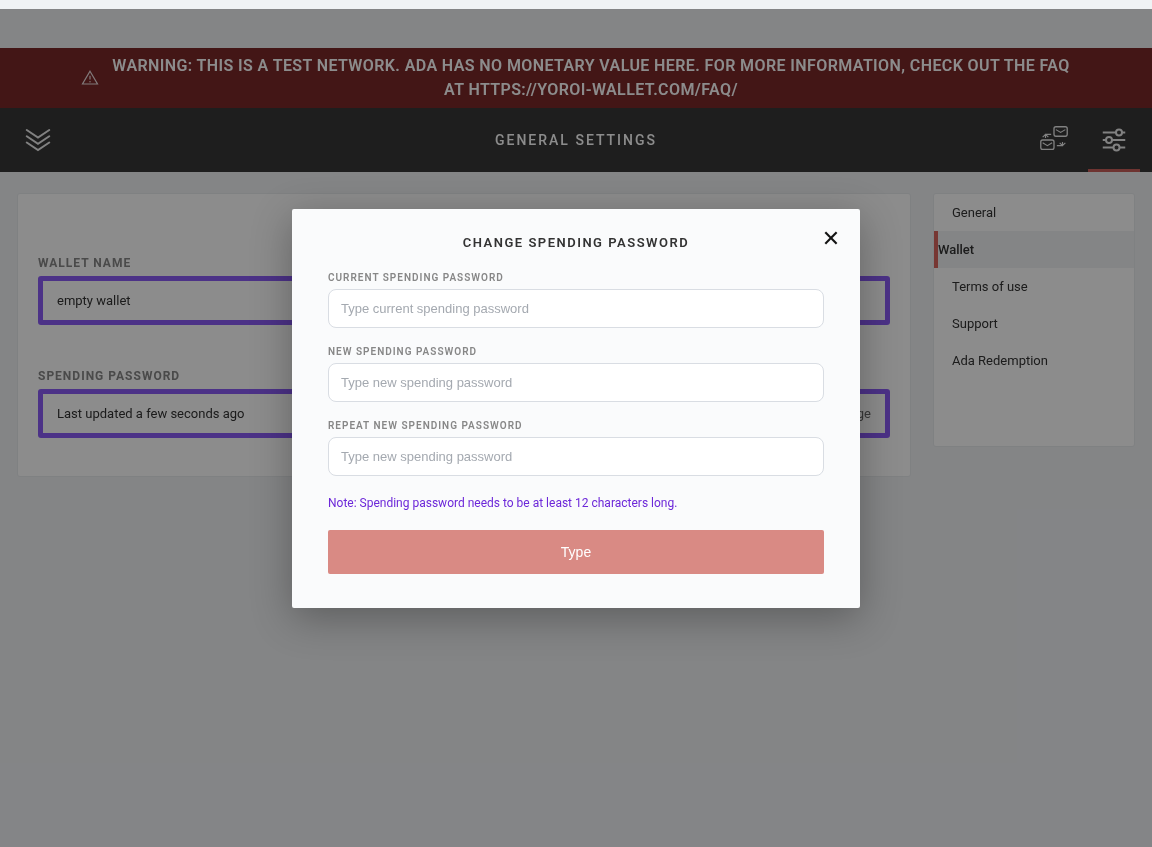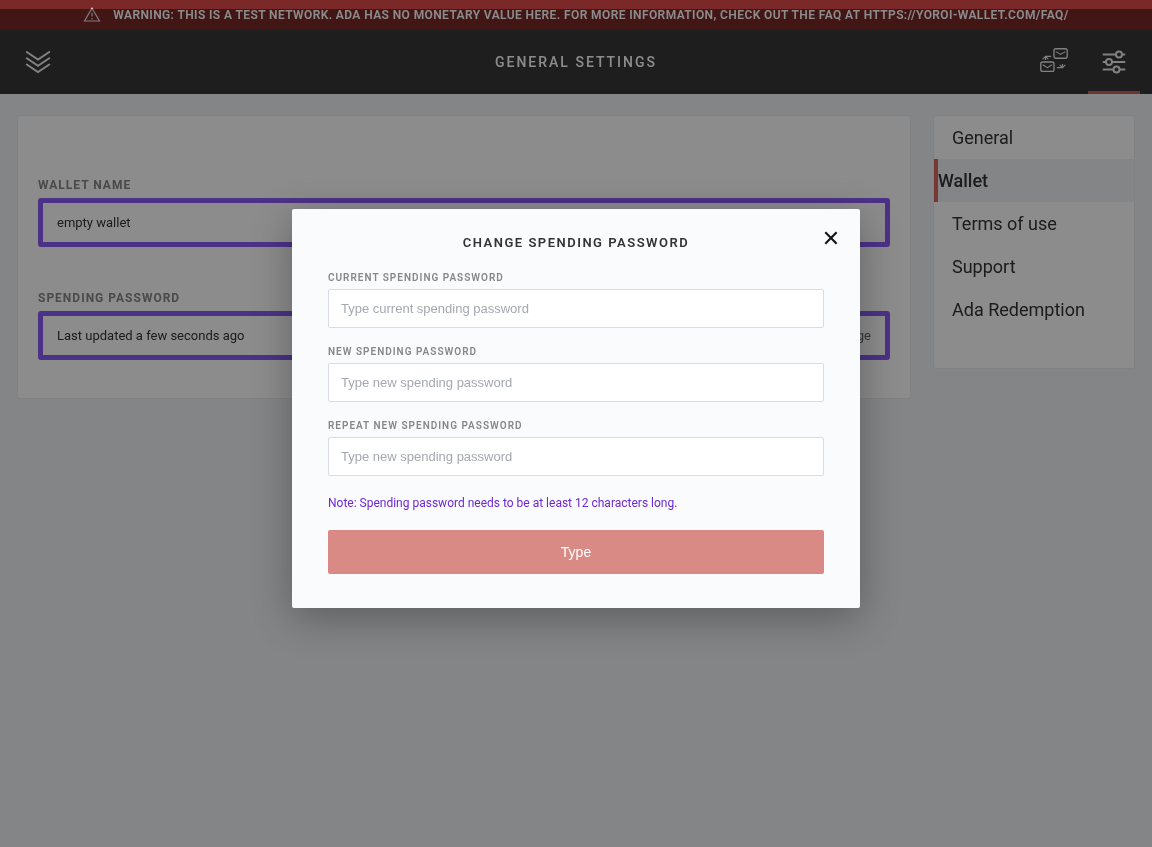--- a/index.html
+++ b/index.html
@@ -15,25 +15,26 @@
   }
 
   
   .warning-banner {
     background: #7b2829;
     color: #ffffff;
     display: flex;
     align-items: center;
     justify-content: center;
     padding: 6px 20px;
-    font-size: 12px;
+    font-size: 16px;
     font-weight: 600;
     letter-spacing: .4px;
     text-align: center;
     line-height: 1.5;
+    margin-top: 48px;
   }
   .warning-banner .tri {
     margin-right: 12px;
     flex: 0 0 auto;
     width: 18px; height: 18px;
     opacity: .85;
   }
   .warning-banner .txt { max-width: 960px; }
 
   
@@ -100,21 +101,21 @@
   }
   .sidebar {
     width: 200px;
     background: #ffffff;
     border-radius: 2px;
     box-shadow: 0 0 0 1px rgba(0,0,0,0.03);
     height: 252px;
   }
   .sidebar .item {
     padding: 11px 18px;
-    font-size: 18px;
+    font-size: 13px;
     color: #333;
     cursor: pointer;
   }
   .sidebar .item.active {
     background: #f0f3f5;
     border-left: 4px solid #d9655e;
     padding-left: 0;
     font-weight: 500;
   }
 
@@ -193,21 +194,21 @@
     font-weight: 600;
     margin-bottom: 6px;
     display: block;
   }
   .m-input {
     width: 100%;
     border: 1px solid #d9dde3;
     background: #fff;
     padding: 11px 12px;
     font-size: 13px;
-    border-radius: 2px;
+    border-radius: 8px;
     outline: none;
   }
   .m-input::placeholder { color: #a4a9b0; }
   .note {
     font-size: 12px;
     color: #6d28d9;
     margin: 20px 0 20px;
     text-align: left;
   }
   .save-btn {

